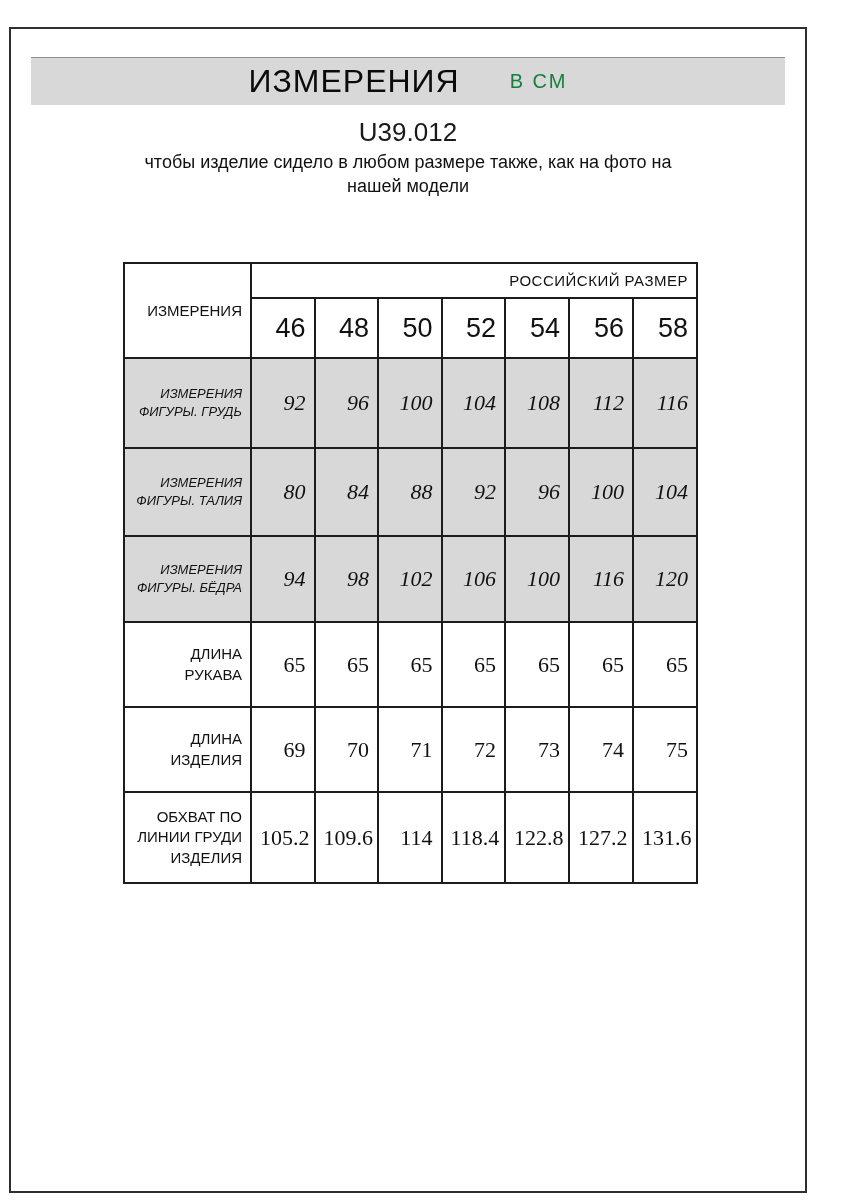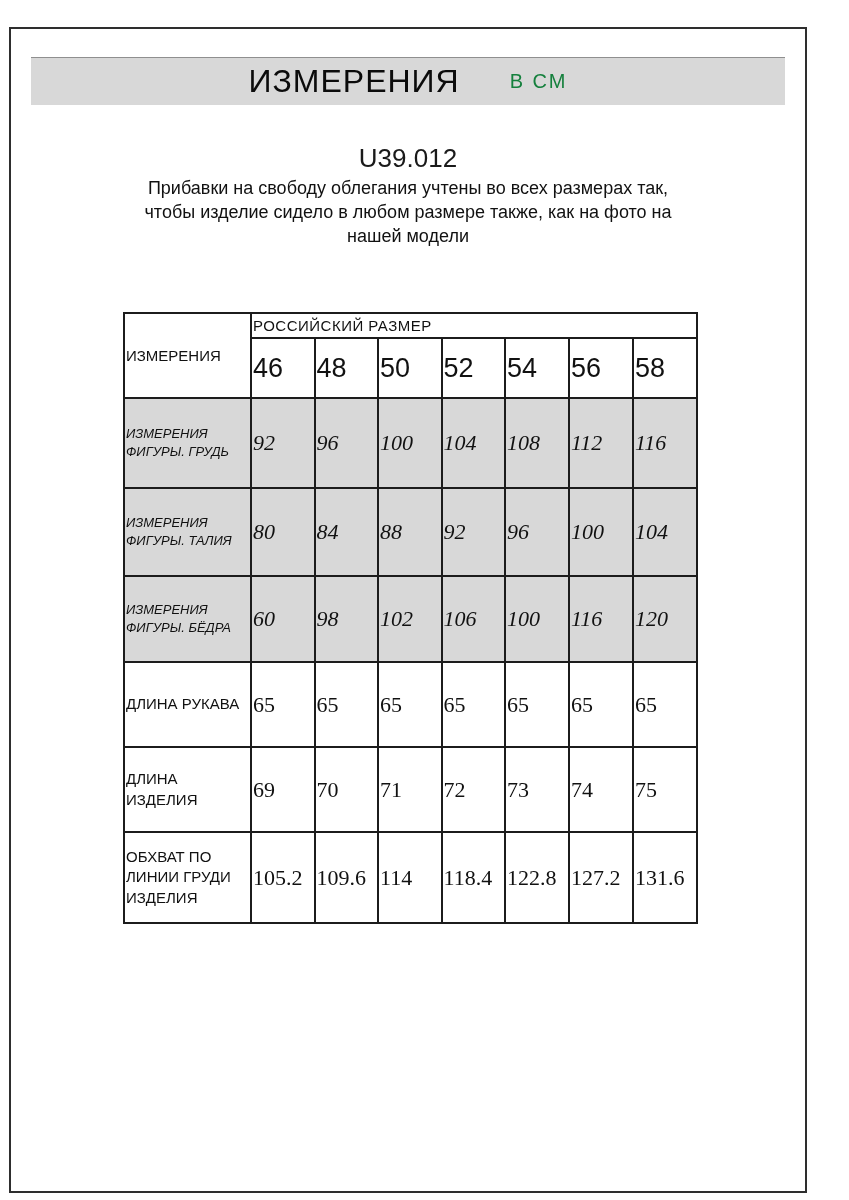--- a/index.html
+++ b/index.html
@@ -22,33 +22,33 @@
     margin:28px auto 0;width:754px;height:48px;
     background:var(--bar-bg);
     border-top:1px solid #8f8f8f;
     display:flex;justify-content:center;align-items:center;
     column-gap:34px;
   }
   .title-w1{font-size:32px;font-weight:400;letter-spacing:1px;color:#0b0b0b;}
   .title-w2{font-size:32px;font-weight:700;letter-spacing:1px;color:#0b0b0b;}
   .title-units{font-size:20px;font-weight:400;letter-spacing:2px;margin-left:16px;color:#15803d;}
   .product-code{
-    margin-top:38px;text-align:center;font-size:26px;font-weight:400;color:#1a1a1a;
+    margin-top:12px;text-align:center;font-size:26px;font-weight:400;color:#1a1a1a;
   }
   .description{
     margin:2px auto 0;width:660px;text-align:center;
     font-size:18px;line-height:24px;color:#111;
   }
   table.size-table{
     margin:64px 0 0 112px;border-collapse:collapse;table-layout:fixed;width:573px;
   }
   table.size-table th,table.size-table td{
     border:2px solid var(--border);
-    text-align:left;vertical-align:middle;
-    font-weight:400;padding:1px;background:#fff;
+    text-align:right;vertical-align:middle;
+    font-weight:400;padding:8px;background:#fff;
   }
   thead tr.head-group{height:25px;}
   thead tr.head-sizes{height:60px;}
   tbody tr:nth-child(1){height:90px;}
   tbody tr:nth-child(2){height:88px;}
   tbody tr:nth-child(3){height:86px;}
   tbody tr:nth-child(4){height:85px;}
   tbody tr:nth-child(5){height:85px;}
   tbody tr:nth-child(6){height:91px;}
   th.corner-label{font-size:15px;}
@@ -67,21 +67,20 @@
 <div class="frame">
 
   <div class="title-bar">
     <span class="title-w1">ИЗМЕРЕНИЯ</span>
     <span class="title-units">В СМ</span>
   </div>
 
   <div class="product-code">U39.012</div>
 
   <div class="description">
-    <div>Прибавки на свободу облегания учтены во всех размерах так,</div>
     <div>чтобы изделие сидело в любом размере также, как на фото на</div>
     <div>нашей модели</div>
   </div>
 
   <table class="size-table">
     <colgroup>
       <col style="width:127px">
       <col style="width:63.5px">
         <col style="width:63.5px">
         <col style="width:63.5px">
@@ -121,21 +120,21 @@
           <td class="value-cell">80</td>
           <td class="value-cell">84</td>
           <td class="value-cell">88</td>
           <td class="value-cell">92</td>
           <td class="value-cell">96</td>
           <td class="value-cell">100</td>
           <td class="value-cell">104</td>
         </tr>
         <tr class="shaded">
           <th class="row-label">ИЗМЕРЕНИЯ ФИГУРЫ. БЁДРА</th>
-          <td class="value-cell">60</td>
+          <td class="value-cell">94</td>
           <td class="value-cell">98</td>
           <td class="value-cell">102</td>
           <td class="value-cell">106</td>
           <td class="value-cell">100</td>
           <td class="value-cell">116</td>
           <td class="value-cell">120</td>
         </tr>
         <tr>
           <th class="row-label">ДЛИНА РУКАВА</th>
           <td class="value-cell">65</td>

